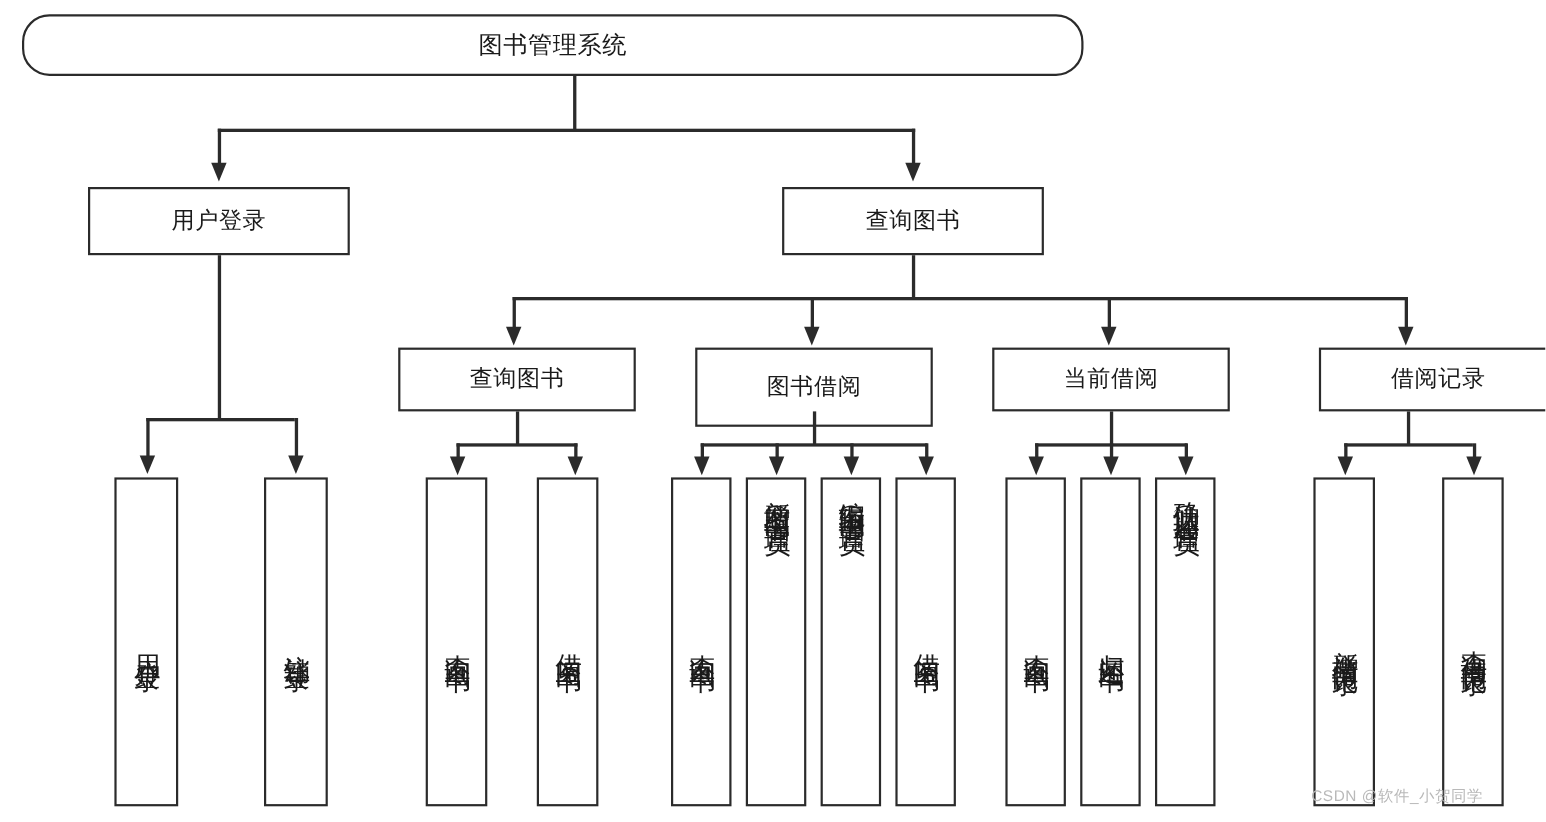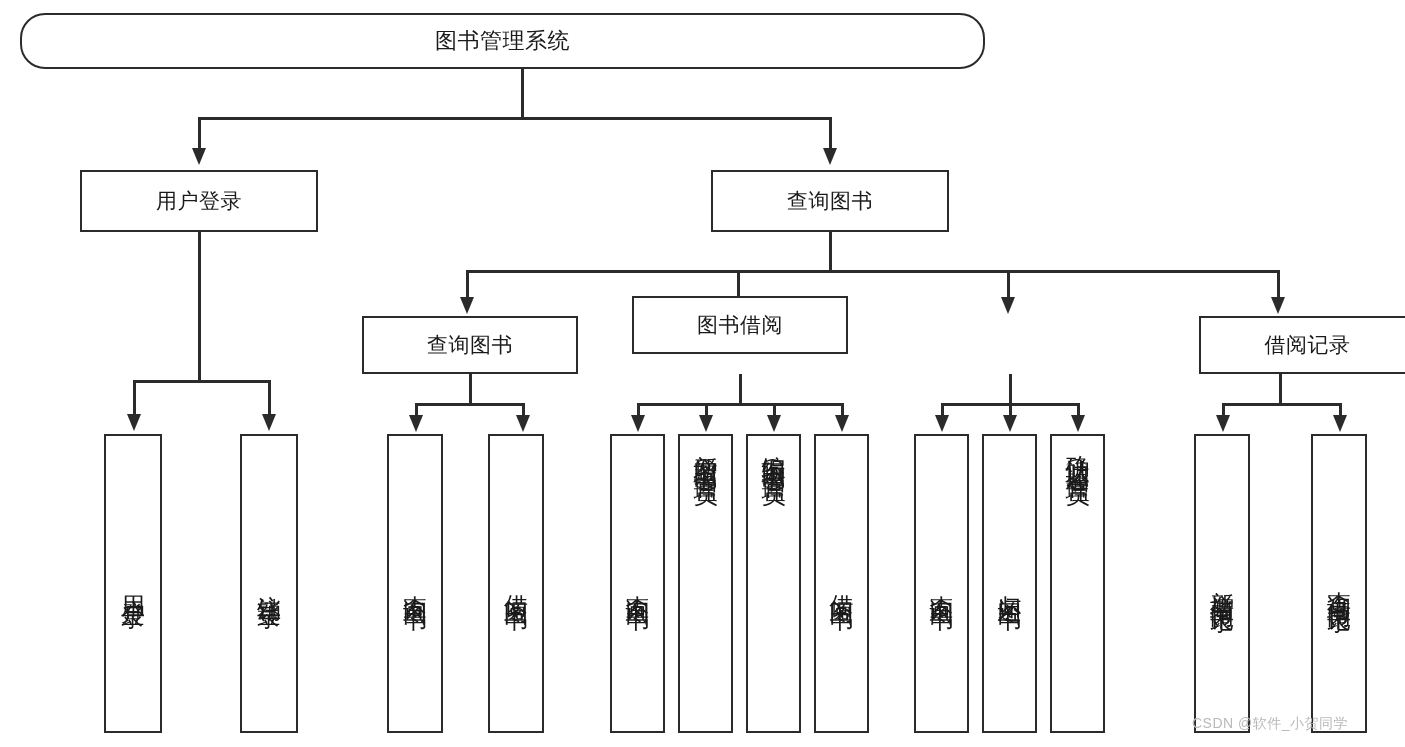--- a/index.html
+++ b/index.html
@@ -123,22 +123,25 @@
   <div class="ln v" style="left:737px; top:270px; height:29px;"></div>
   <div class="arrow" style="left:731px; top:297px;"></div>
   <div class="ln v" style="left:1007px; top:270px; height:29px;"></div>
   <div class="arrow" style="left:1001px; top:297px;"></div>
   <div class="ln v" style="left:1277px; top:270px; height:29px;"></div>
   <div class="arrow" style="left:1271px; top:297px;"></div>
 
   <div class="node horiz" style="left:362px; top:316px; width:216px; height:58px;">
     <span class="lbl">查询图书</span>
   </div>
-  <div class="node horiz" style="left:632px; top:296px; width:216px; height:58px;">
+  <div class="node horiz" style="left:632px; top:316px; width:216px; height:72px;">
     <span class="lbl">图书借阅</span>
+  </div>
+  <div class="node horiz" style="left:902px; top:316px; width:216px; height:58px;">
+    <span class="lbl">当前借阅</span>
   </div>
   <div class="node horiz" style="left:1171px; top:316px; width:217px; height:58px;margin-left:28px;">
     <span class="lbl">借阅记录</span>
   </div>
 
   <div class="ln v" style="left:469px; top:374px; height:31px;"></div>
   <div class="ln h" style="left:415px; top:403px; width:110px;"></div>
   <div class="ln v" style="left:415px; top:403px; height:14px;"></div>
   <div class="arrow" style="left:409px; top:415px;"></div>
   <div class="ln v" style="left:522px; top:403px; height:14px;"></div>

